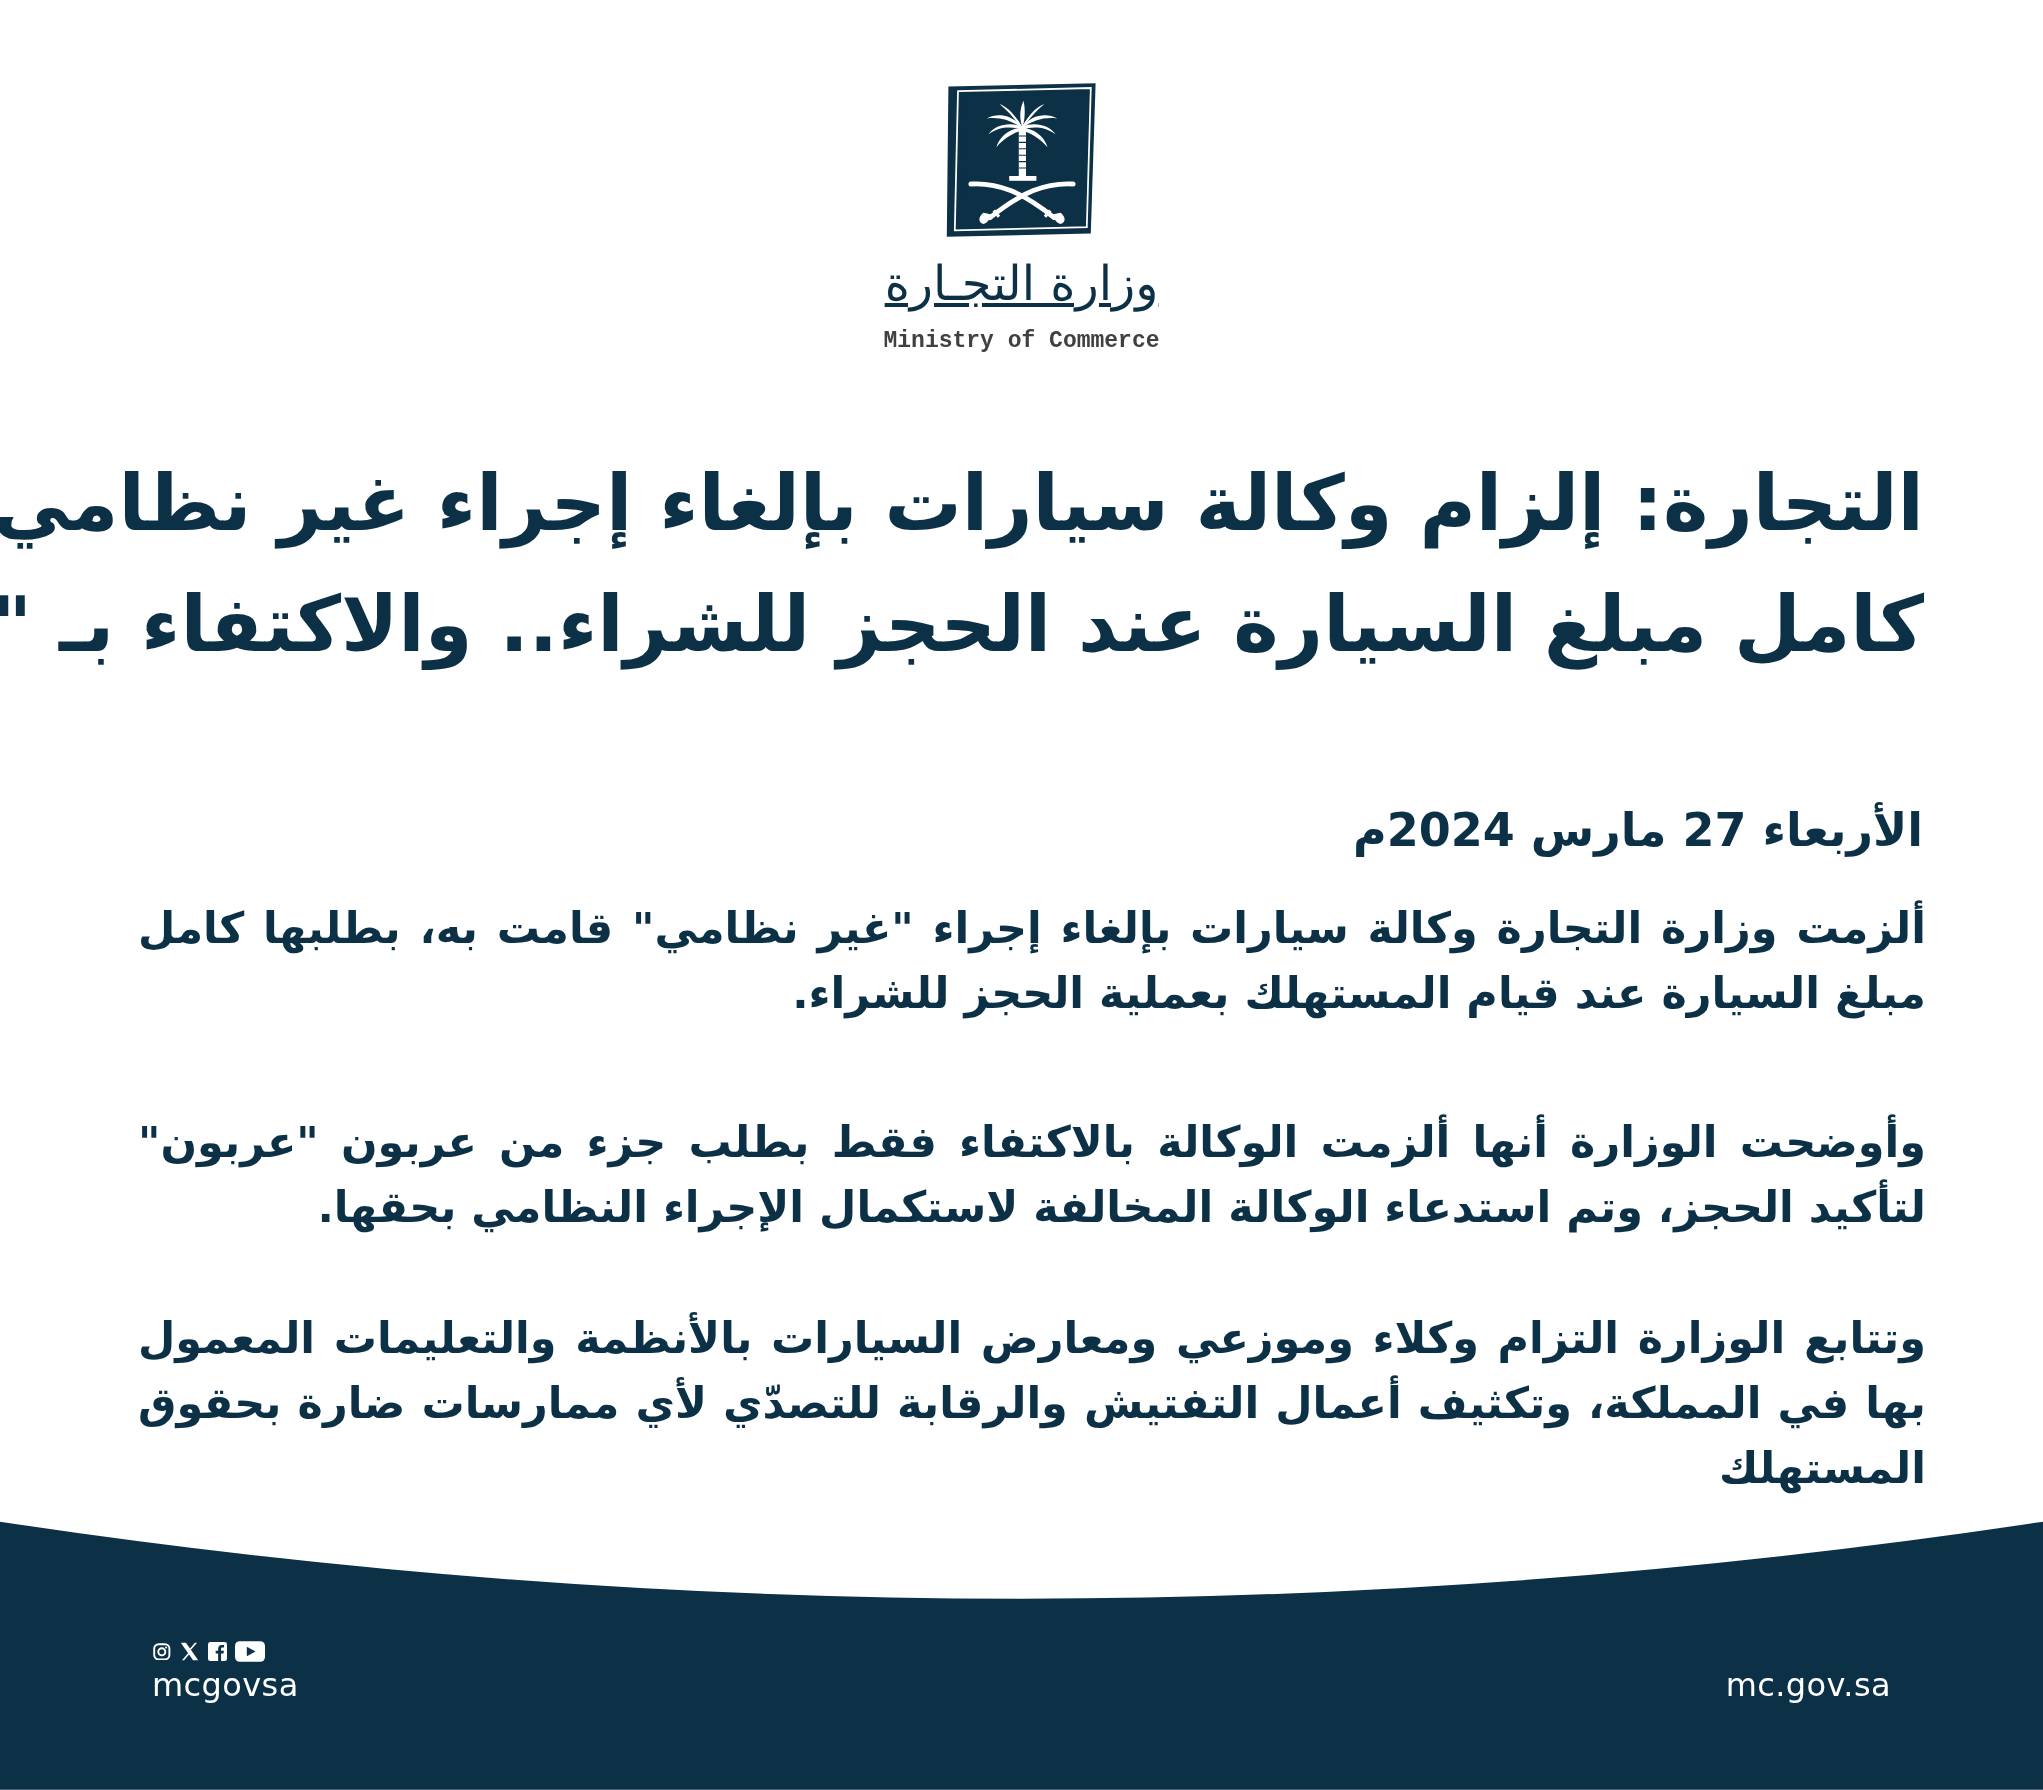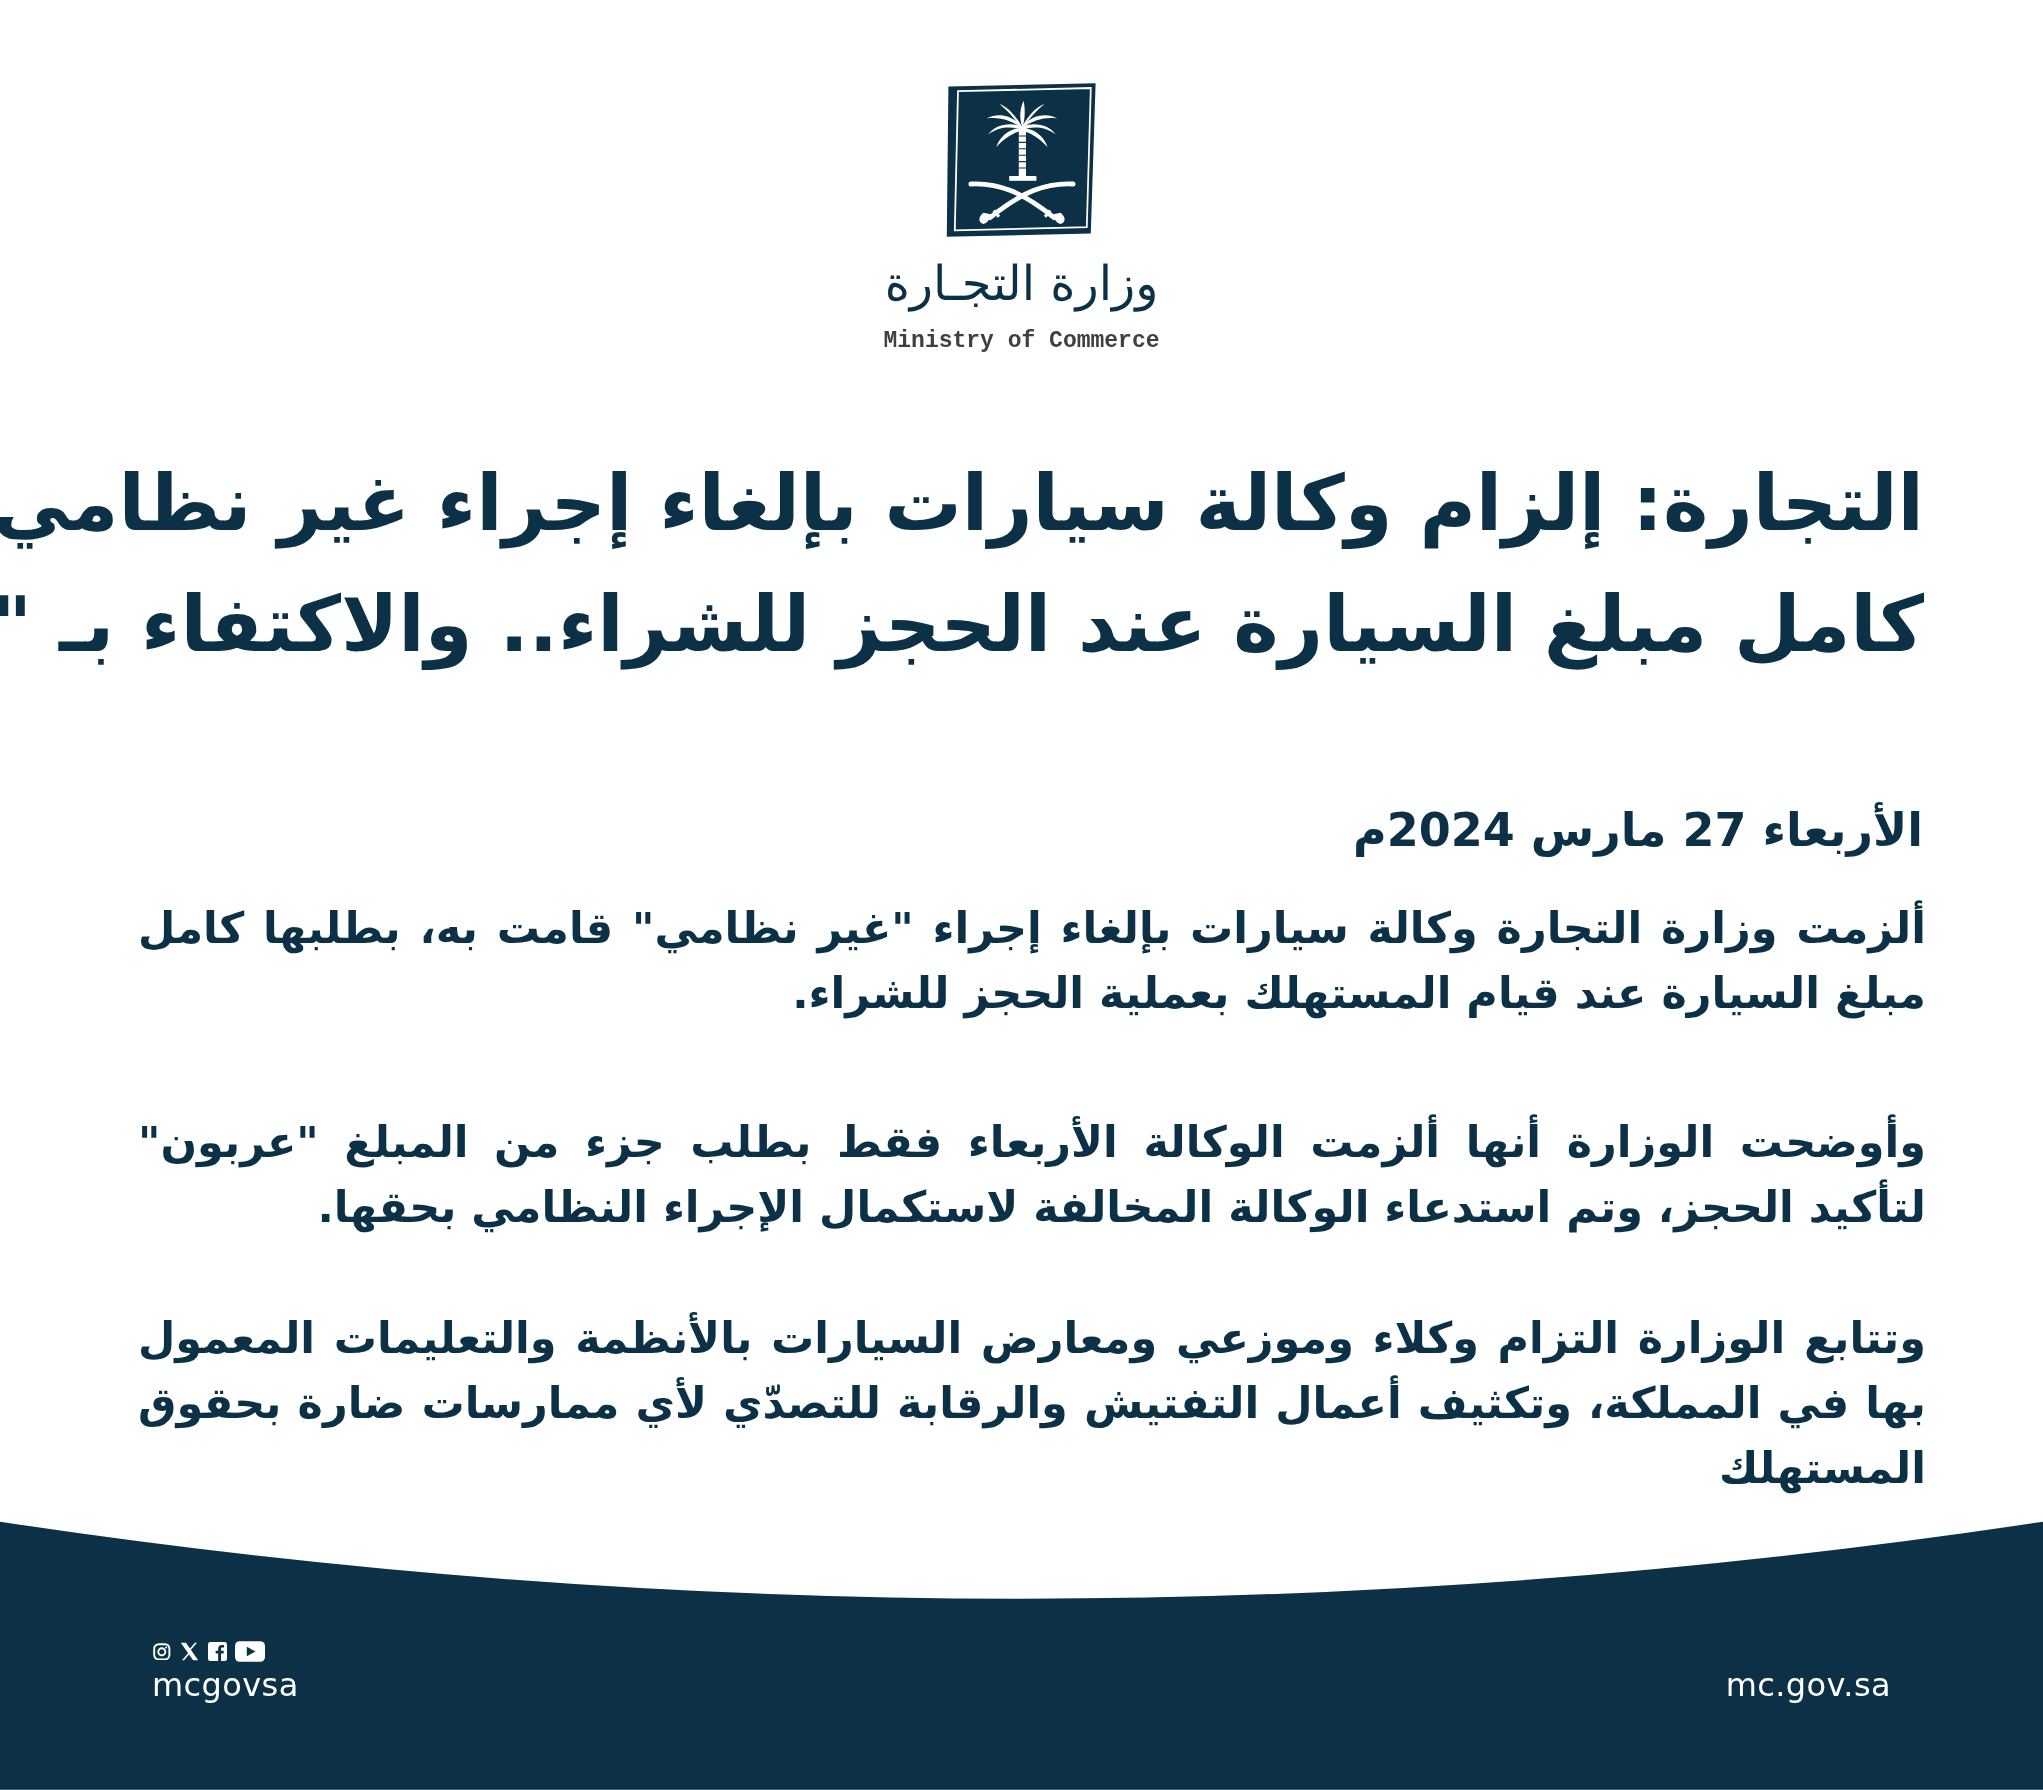--- a/index.html
+++ b/index.html
@@ -32,20 +32,21 @@
     }
     .emblem svg { display: block; }
     .logo-ar {
       margin-top: 17.6px;
       font-family: "DejaVu Serif", "Liberation Serif", serif;
       font-size: 48px;
       line-height: 51px;
       direction: rtl;
       color: #0c3147;
       letter-spacing: 3.2px;
+      text-decoration: underline;
     }
     .logo-en {
       margin-top: 19px;
       font-family: Liberation Mono, monospace;
       font-size: 23px;
       line-height: 27px;
       font-weight: 700;
       color: #404040;
       letter-spacing: 0px;
     }
@@ -181,21 +182,21 @@
 </div>
 
 <h1 class="headline">
   <span class="line">التجارة: إلزام وكالة سيارات بإلغاء إجراء غير نظامي بطلبها</span>
   <span class="line">كامل مبلغ السيارة عند الحجز للشراء.. والاكتفاء بـ "العربون"</span>
 </h1>
 
 <div class="date">الأربعاء 27 مارس 2024م</div>
 
 <p class="body-text p1">ألزمت وزارة التجارة وكالة سيارات بإلغاء إجراء "غير نظامي" قامت به، بطلبها كامل مبلغ السيارة عند قيام المستهلك بعملية الحجز للشراء.</p>
-<p class="body-text p2">وأوضحت الوزارة أنها ألزمت الوكالة الأربعاء فقط بطلب جزء من المبلغ "عربون" لتأكيد الحجز، وتم استدعاء الوكالة المخالفة لاستكمال الإجراء النظامي بحقها.</p>
+<p class="body-text p2">وأوضحت الوزارة أنها ألزمت الوكالة بالاكتفاء فقط بطلب جزء من عربون "عربون" لتأكيد الحجز، وتم استدعاء الوكالة المخالفة لاستكمال الإجراء النظامي بحقها.</p>
 <p class="body-text p3">وتتابع الوزارة التزام وكلاء وموزعي ومعارض السيارات بالأنظمة والتعليمات المعمول بها في المملكة، وتكثيف أعمال التفتيش والرقابة للتصدّي لأي ممارسات ضارة بحقوق المستهلك</p>
 
 <div class="footer">
   <svg class="wave" width="2043" height="274" viewBox="0 0 2560 343" xmlns="http://www.w3.org/2000/svg">
     <path d="M0 7 Q1280 200 2560 7 L2560 343 L0 343 Z" fill="#0c3147"></path>
   </svg>
 </div>
 
 <div class="social">
   <svg class="ic" width="17.6" height="17.6" viewBox="0 0 22 22">

